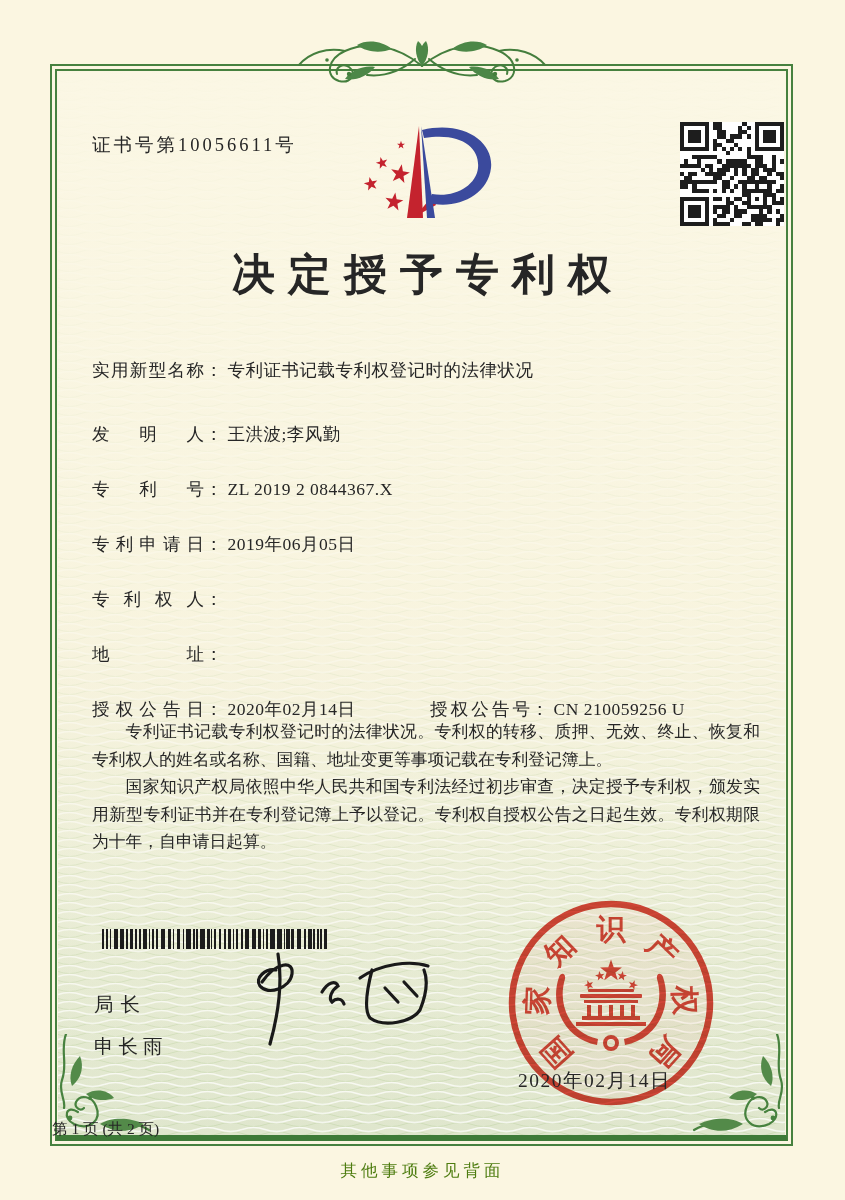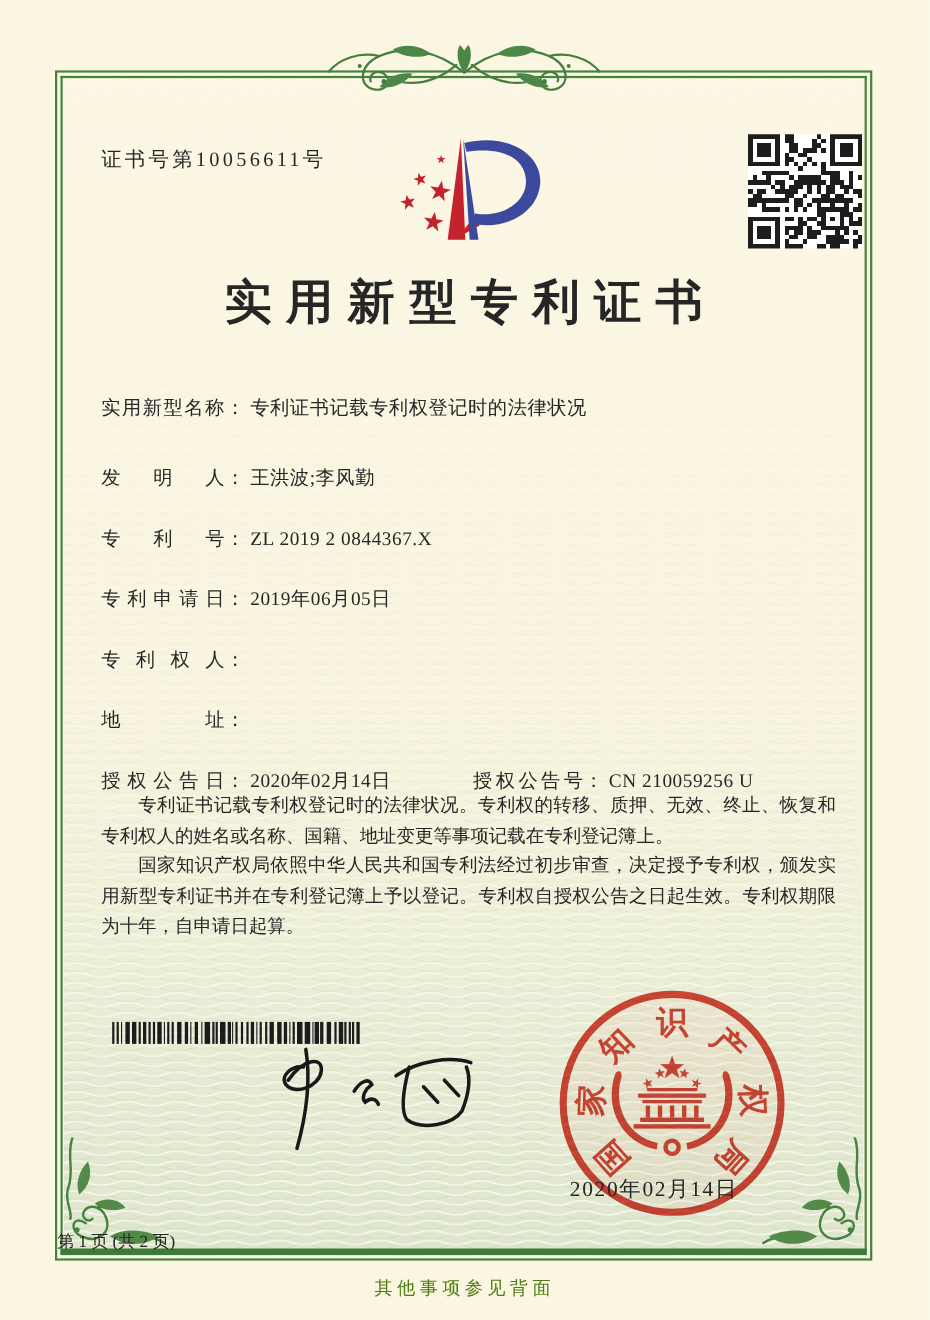--- a/index.html
+++ b/index.html
@@ -371,21 +371,21 @@
         <rect x="19" y="1" width="5" height="5" fill="#ffffff"></rect>
         <rect x="20" y="2" width="3" height="3" fill="#1d1d1d"></rect>
         <rect x="0" y="18" width="7" height="7" fill="#1d1d1d"></rect>
         <rect x="1" y="19" width="5" height="5" fill="#ffffff"></rect>
         <rect x="2" y="20" width="3" height="3" fill="#1d1d1d"></rect>
         <rect x="16" y="16" width="5" height="5" fill="#1d1d1d"></rect>
         <rect x="17" y="17" width="3" height="3" fill="#ffffff"></rect>
         <rect x="18" y="18" width="1" height="1" fill="#1d1d1d"></rect>
       </svg>
 
-    <div class="title">实用新型专利证书</div>
+    <div class="title">决定授予专利权</div>
 
     <div id="fields">
         <div class="frow"><span class="fgroup">
             <span class="flabel">
               <span>实</span>
               <span>用</span>
               <span>新</span>
               <span>型</span>
               <span>名</span>
               <span>称</span>
@@ -461,20 +461,24 @@
           </span></div>
       </div>
 
     <div class="paras">
       <p>专利证书记载专利权登记时的法律状况。专利权的转移、质押、无效、终止、恢复和专利权人的姓名或名称、国籍、地址变更等事项记载在专利登记簿上。</p>
       <p>国家知识产权局依照中华人民共和国专利法经过初步审查，决定授予专利权，颁发实用新型专利证书并在专利登记簿上予以登记。专利权自授权公告之日起生效。专利权期限为十年，自申请日起算。</p>
     </div>
 
     <div id="barcode"><span style="width: 2.2px; margin-right: 2px;"></span><span style="width: 2.2px; margin-right: 1.4px;"></span><span style="width: 1.4px; margin-right: 2.8px;"></span><span style="width: 4.2px; margin-right: 2px;"></span><span style="width: 4.2px; margin-right: 2px;"></span><span style="width: 1.4px; margin-right: 2px;"></span><span style="width: 3.2px; margin-right: 2px;"></span><span style="width: 2.2px; margin-right: 2px;"></span><span style="width: 2.2px; margin-right: 2px;"></span><span style="width: 4.2px; margin-right: 1.4px;"></span><span style="width: 1.4px; margin-right: 2px;"></span><span style="width: 1.4px; margin-right: 2px;"></span><span style="width: 2.2px; margin-right: 2.8px;"></span><span style="width: 4.2px; margin-right: 2.8px;"></span><span style="width: 3.2px; margin-right: 2px;"></span><span style="width: 1.4px; margin-right: 2.8px;"></span><span style="width: 3.2px; margin-right: 2.8px;"></span><span style="width: 1.4px; margin-right: 2px;"></span><span style="width: 4.2px; margin-right: 2.8px;"></span><span style="width: 1.4px; margin-right: 1.4px;"></span><span style="width: 2.2px; margin-right: 2px;"></span><span style="width: 4.2px; margin-right: 2px;"></span><span style="width: 3.2px; margin-right: 1.4px;"></span><span style="width: 1.4px; margin-right: 2px;"></span><span style="width: 1.4px; margin-right: 2.8px;"></span><span style="width: 2.2px; margin-right: 2.8px;"></span><span style="width: 2.2px; margin-right: 2px;"></span><span style="width: 3.2px; margin-right: 2px;"></span><span style="width: 1.4px; margin-right: 1.4px;"></span><span style="width: 2.2px; margin-right: 2.8px;"></span><span style="width: 2.2px; margin-right: 2px;"></span><span style="width: 4.2px; margin-right: 2.8px;"></span><span style="width: 4.2px; margin-right: 1.4px;"></span><span style="width: 3.2px; margin-right: 2px;"></span><span style="width: 1.4px; margin-right: 1.4px;"></span><span style="width: 2.2px; margin-right: 2.8px;"></span><span style="width: 4.2px; margin-right: 2.8px;"></span><span style="width: 4.2px; margin-right: 2px;"></span><span style="width: 1.4px; margin-right: 1.4px;"></span><span style="width: 3.2px; margin-right: 1.4px;"></span><span style="width: 3.2px; margin-right: 2.8px;"></span><span style="width: 4.2px; margin-right: 2.8px;"></span><span style="width: 2.2px; margin-right: 1.4px;"></span><span style="width: 4.2px; margin-right: 1.4px;"></span><span style="width: 2.2px; margin-right: 1.4px;"></span><span style="width: 2.2px; margin-right: 1.4px;"></span><span style="width: 1.4px; margin-right: 2px;"></span><span style="width: 3.2px; margin-right: 2px;"></span></div>
 
+    <div class="signer">
+      <div>局长</div>
+      <div class="name">申长雨</div>
+    </div>
 
     <svg class="sig" width="230" height="100" viewBox="0 0 230 100">
       <g fill="none" stroke="#191919" stroke-width="3.2" stroke-linecap="round">
         <path d="M42,34 C56,14 74,12 72,26 C70,40 48,48 40,38 C34,30 46,20 56,22"></path>
         <path d="M58,6 C62,30 60,60 50,96"></path>
         <path d="M102,44 C108,34 116,32 118,38 C112,42 108,50 112,54 C116,50 122,50 124,56"></path>
         <path d="M140,30 C160,16 190,12 208,18"></path>
         <path d="M152,22 C146,45 144,62 150,70 C164,80 192,74 200,62 C206,47 208,32 204,22"></path>
         <path d="M165,40 L178,54"></path>
         <path d="M184,34 L197,48"></path>

